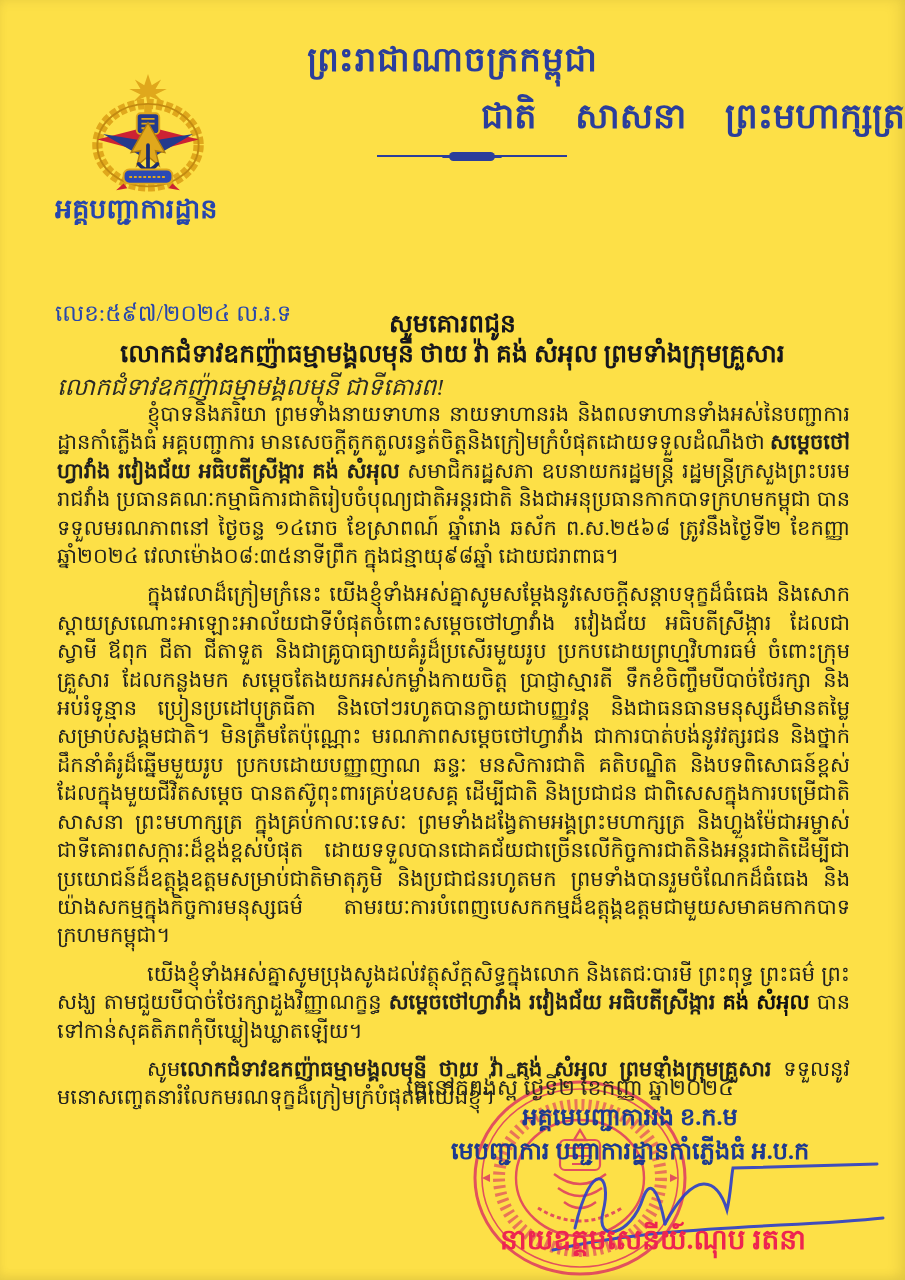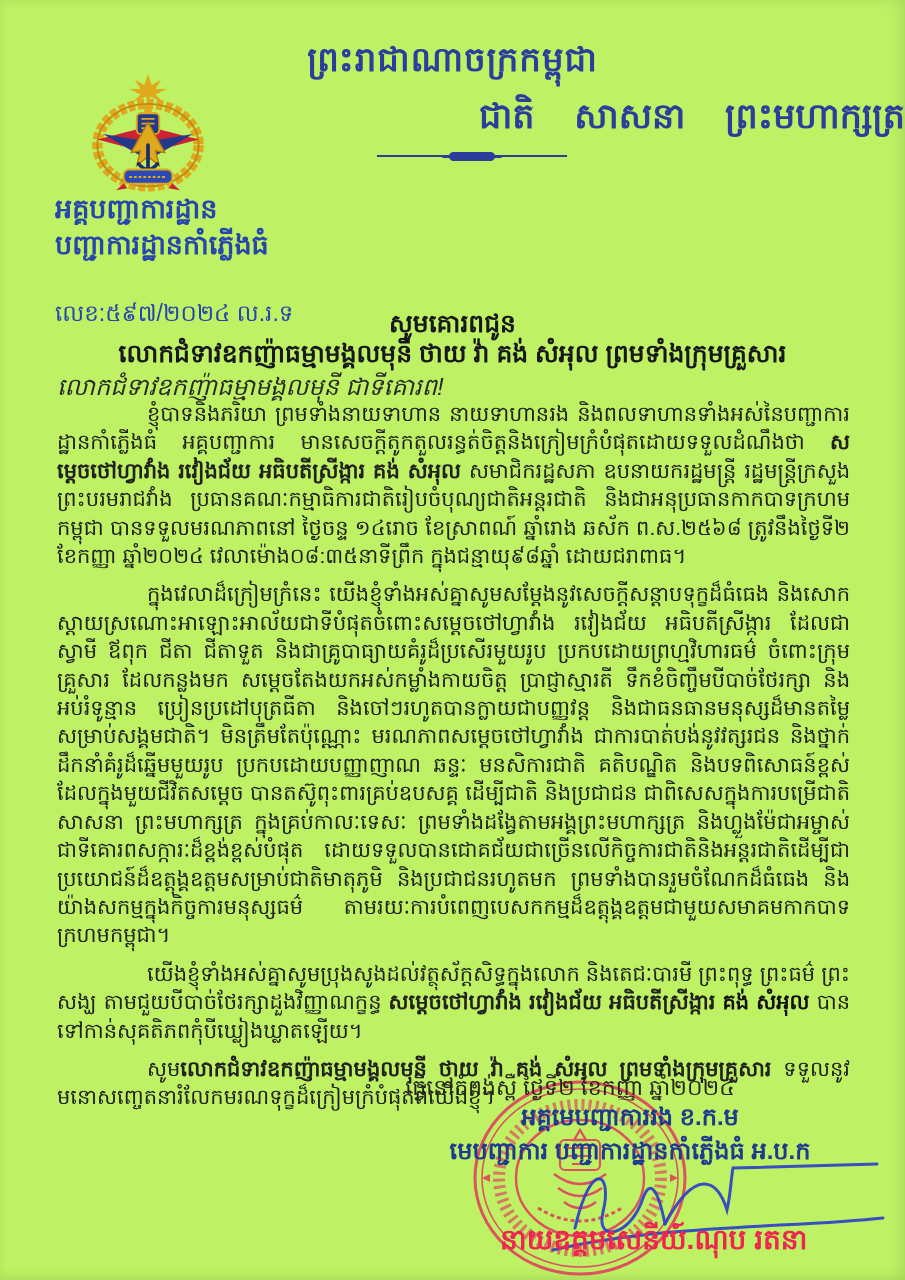--- a/index.html
+++ b/index.html
@@ -1,23 +1,23 @@
 <!DOCTYPE html>
 <html><head>
 <meta charset="utf-8">
 <style>
   html,body{margin:0;padding:0;background:#e8e8e6;}
   .page{
     position:relative;
     width:905px;height:1280px;
     margin:0 auto;
-    background:#bef264;
+    background:#fde047;
     box-shadow:inset -6px 0 14px rgba(0,0,0,.07), inset 0 -4px 10px rgba(0,0,0,.05);
     overflow:hidden;
-    font-family:Liberation Sans, sans-serif;
+    font-family:Liberation Serif, serif;
     color:#21211e;
   }
   
   .hdr-kingdom{
     position:absolute;top:38px;left:0;width:100%;
     text-align:center;font-size:34px;font-weight:bold;
     color:#2b3e9b;letter-spacing:1px;
   }
   .hdr-motto{
     position:absolute;top:94px;left:0;width:100%;
@@ -101,21 +101,20 @@
     <path d="M70,78 v26 M60,98 q10,12 20,0" stroke="#1c2d6e" stroke-width="4" fill="none" stroke-linecap="round"></path>
 
     <rect x="44" y="104" width="52" height="15" rx="6" fill="#2a49b5" stroke="#e0a81c" stroke-width="2"></rect>
     <path d="M50,112 h40" stroke="#e0a81c" stroke-width="2" stroke-dasharray="3 2"></path>
 
     <polygon points="44,119 36,126 48,124" fill="#cc2233"></polygon>
     <polygon points="96,119 104,126 92,124" fill="#cc2233"></polygon>
   </svg>
 
   <div class="lh-line1">អគ្គបញ្ជាការដ្ឋាន</div>
-  <div class="lh-line2">បញ្ជាការដ្ឋានកាំភ្លើងធំ</div>
   <div class="lh-ref">លេខ:៥៩៧/២០២៤ ល.រ.ទ</div>
 
   <div class="doc-salute">សូមគោរពជូន</div>
   <div class="doc-addressee">លោកជំទាវឧកញ៉ាធម្មាមង្គលមុនី ថាយ វ៉ា គង់ សំអុល ព្រមទាំងក្រុមគ្រួសារ</div>
   <div class="doc-greeting">លោកជំទាវឧកញ៉ាធម្មាមង្គលមុនី ជាទីគោរព!</div>
 
   <div class="body-col">
     <p><span>ខ្ញុំបាទនិងភរិយា ព្រមទាំងនាយទាហាន នាយទាហានរង និងពលទាហានទាំងអស់នៃបញ្ជាការដ្ឋានកាំភ្លើងធំ អគ្គបញ្ជាការ មានសេចក្តីតូកតួលរន្ធត់ចិត្តនិងក្រៀមក្រំបំផុតដោយទទួលដំណឹងថា </span><span class="b">សម្តេចថៅហ្វាវាំង រវៀងជ័យ អធិបតីស្រីង្ការ គង់ សំអុល </span><span>សមាជិករដ្ឋសភា ឧបនាយករដ្ឋមន្ត្រី រដ្ឋមន្ត្រីក្រសួងព្រះបរមរាជវាំង ប្រធានគណៈកម្មាធិការជាតិរៀបចំបុណ្យជាតិអន្តរជាតិ និងជាអនុប្រធានកាកបាទក្រហមកម្ពុជា បានទទួលមរណភាពនៅ ថ្ងៃចន្ទ ១៤រោច ខែស្រាពណ៍ ឆ្នាំរោង ឆស័ក ព.ស.២៥៦៨ ត្រូវនឹងថ្ងៃទី២ ខែកញ្ញា ឆ្នាំ២០២៤ វេលាម៉ោង០៨:៣៥នាទីព្រឹក ក្នុងជន្មាយុ៩៨ឆ្នាំ ដោយជរាពាធ។</span></p>
     <p><span>ក្នុងវេលាដ៏ក្រៀមក្រំនេះ យើងខ្ញុំទាំងអស់គ្នាសូមសម្តែងនូវសេចក្តីសន្តាបទុក្ខដ៏ធំធេង និងសោកស្តាយស្រណោះអាឡោះអាល័យជាទីបំផុតចំពោះសម្តេចថៅហ្វាវាំង រវៀងជ័យ អធិបតីស្រីង្ការ ដែលជាស្វាមី ឪពុក ជីតា ជីតាទួត និងជាគ្រូបាធ្យាយគំរូដ៏ប្រសើរមួយរូប ប្រកបដោយព្រហ្មវិហារធម៌ ចំពោះក្រុមគ្រួសារ ដែលកន្លងមក សម្តេចតែងយកអស់កម្លាំងកាយចិត្ត ប្រាជ្ញាស្មារតី ទឹកខំចិញ្ចឹមបីបាច់ថែរក្សា និងអប់រំទូន្មាន ប្រៀនប្រដៅបុត្រធីតា និងចៅៗរហូតបានក្លាយជាបញ្ញវន្ត និងជាធនធានមនុស្សដ៏មានតម្លៃសម្រាប់សង្គមជាតិ។ មិនត្រឹមតែប៉ុណ្ណោះ មរណភាពសម្តេចថៅហ្វាវាំង ជាការបាត់បង់នូវវត្សរជន និងថ្នាក់ដឹកនាំគំរូដ៏ឆ្នើមមួយរូប ប្រកបដោយបញ្ញាញាណ ឆន្ទៈ មនសិការជាតិ គតិបណ្ឌិត និងបទពិសោធន៍ខ្ពស់ ដែលក្នុងមួយជីវិតសម្តេច បានតស៊ូពុះពារគ្រប់ឧបសគ្គ ដើម្បីជាតិ និងប្រជាជន ជាពិសេសក្នុងការបម្រើជាតិ សាសនា ព្រះមហាក្សត្រ ក្នុងគ្រប់កាលៈទេសៈ ព្រមទាំងដង្វែតាមអង្គព្រះមហាក្សត្រ និងហ្លួងម៉ែជាអម្ចាស់ជាទីគោរពសក្ការៈដ៏ខ្ពង់ខ្ពស់បំផុត ដោយទទួលបានជោគជ័យជាច្រើនលើកិច្ចការជាតិនិងអន្តរជាតិដើម្បីជាប្រយោជន៍ដ៏ឧត្តុង្គឧត្តមសម្រាប់ជាតិមាតុភូមិ និងប្រជាជនរហូតមក ព្រមទាំងបានរួមចំណែកដ៏ធំធេង និងយ៉ាងសកម្មក្នុងកិច្ចការមនុស្សធម៌ តាមរយៈការបំពេញបេសកកម្មដ៏ឧត្តុង្គឧត្តមជាមួយសមាគមកាកបាទក្រហមកម្ពុជា។</span></p>
     <p><span>យើងខ្ញុំទាំងអស់គ្នាសូមប្រុងសូងដល់វត្ថុស័ក្តសិទ្ធក្នុងលោក និងតេជៈបារមី ព្រះពុទ្ធ ព្រះធម៌ ព្រះសង្ឃ តាមជួយបីបាច់ថែរក្សាដួងវិញ្ញាណក្ខន្ធ </span><span class="b">សម្តេចថៅហ្វាវាំង រវៀងជ័យ អធិបតីស្រីង្ការ </span><span class="bb">គង់ សំអុល </span><span>បានទៅកាន់សុគតិភពកុំបីឃ្លៀងឃ្លាតឡើយ។</span></p>

